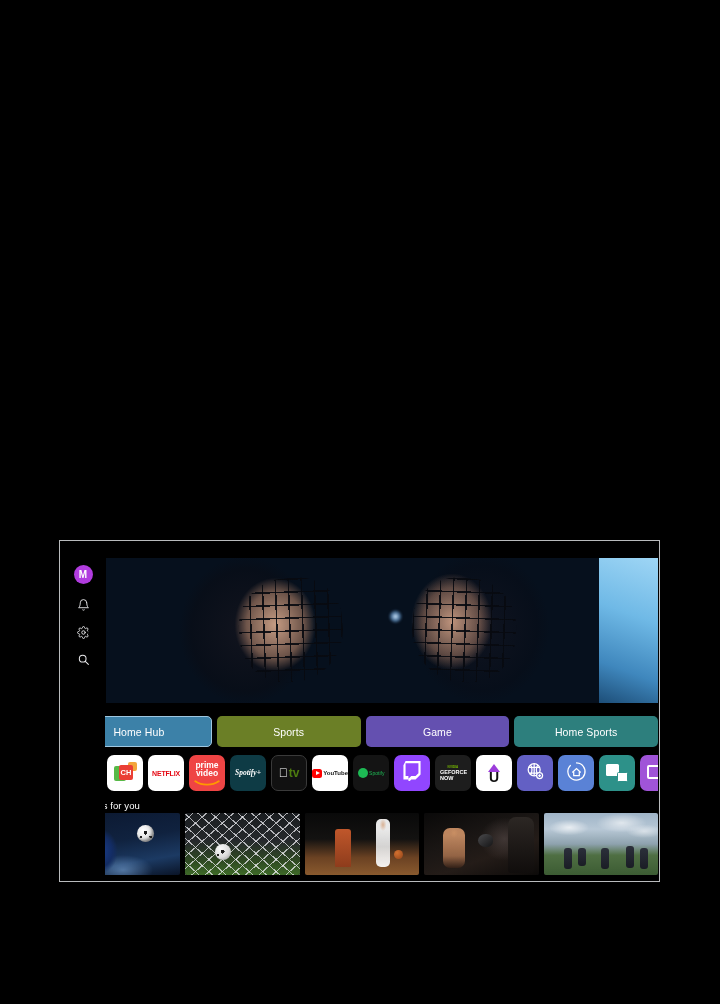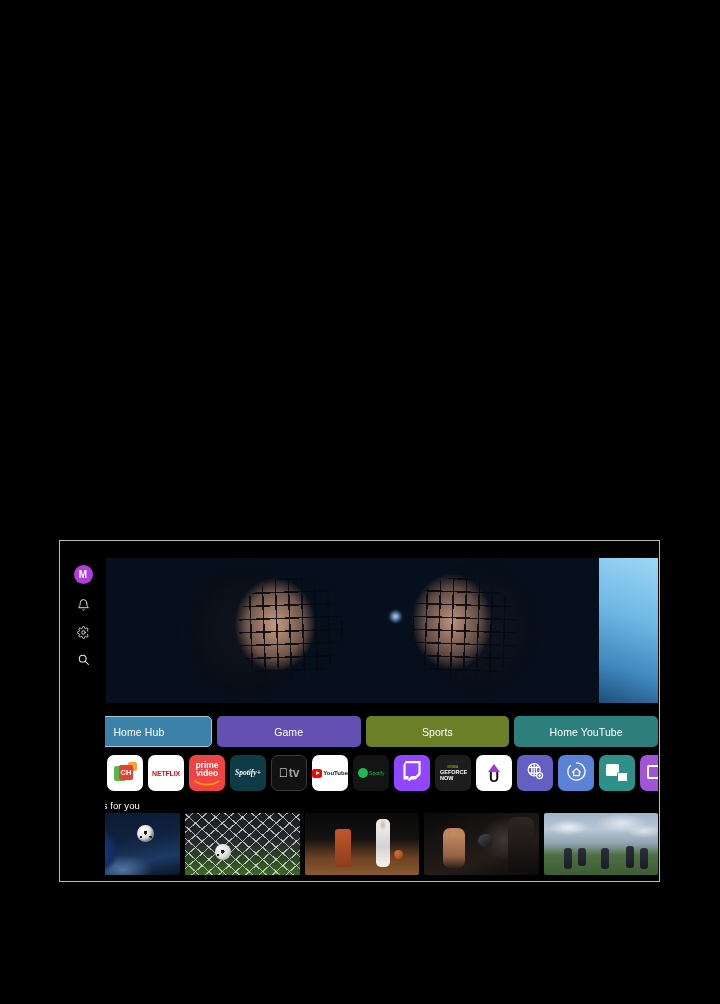--- a/index.html
+++ b/index.html
@@ -402,28 +402,28 @@
           <div class="cage left"></div>
           <div class="cage right"></div>
           <div class="hero-light"></div>
         </div>
       </div>
 
       <div class="cat-row">
         <div class="cat-btn focused" style="background:#3c81a8">
           <span>Home Hub</span>
         </div>
+        <div class="cat-btn" style="background:#6b7f26">
+          <span>Sports</span>
+        </div>
         <div class="cat-btn" style="background:#6450b0">
           <span>Game</span>
         </div>
-        <div class="cat-btn" style="background:#6b7f26">
-          <span>Sports</span>
-        </div>
         <div class="cat-btn" style="background:#2d7f7d">
-          <span>Home YouTube</span>
+          <span>Home Sports</span>
         </div>
       </div>
 
       <div class="app-row">
 
         <div class="app-tile" style="background:#3dae63">
           <div style="display:flex;flex-direction:column;align-items:center;gap:2px;">
             <div style="display:grid;grid-template-columns:7px 7px;grid-gap:2px;">
               <span style="width:7px;height:7px;background:#fff;border-radius:1.5px;display:block"></span>
               <span style="width:7px;height:7px;background:#fff;border-radius:1.5px;display:block"></span>
@@ -454,21 +454,21 @@
             <path d="M2 3 C12 10, 28 10, 38 3" stroke="#ff9900" stroke-width="3" fill="none" stroke-linecap="round"></path>
           </svg>
         </div>
 
         <div class="app-tile" style="background:#0e3b45">
           <span class="app-label-txt" style="color:#ffffff;font-size:7.5px;font-style:italic;font-family:'Liberation Serif',serif;">Spotify+</span>
         </div>
 
         <div class="app-tile" style="background:#111111;border:1px solid #3a3a3a;">
           <span style="color:#fff;font-size:12px;line-height:1;margin-right:1px;"></span>
-          <span class="app-label-txt" style="color:#a3a3a3;font-size:12px;">tv</span>
+          <span class="app-label-txt" style="color:#4d7c0f;font-size:12px;">tv</span>
         </div>
 
         <div class="app-tile" style="background:#ffffff">
           <span style="width:13px;height:9px;background:#ff0000;border-radius:2.5px;display:flex;align-items:center;justify-content:center;margin-right:1px;">
             <span style="width:0;height:0;border-left:4px solid #fff;border-top:2.5px solid transparent;border-bottom:2.5px solid transparent;margin-left:1px;"></span>
           </span>
           <span class="app-label-txt" style="color:#111;font-size:6px;">YouTube</span>
         </div>
 
         <div class="app-tile" style="background:#141414">

